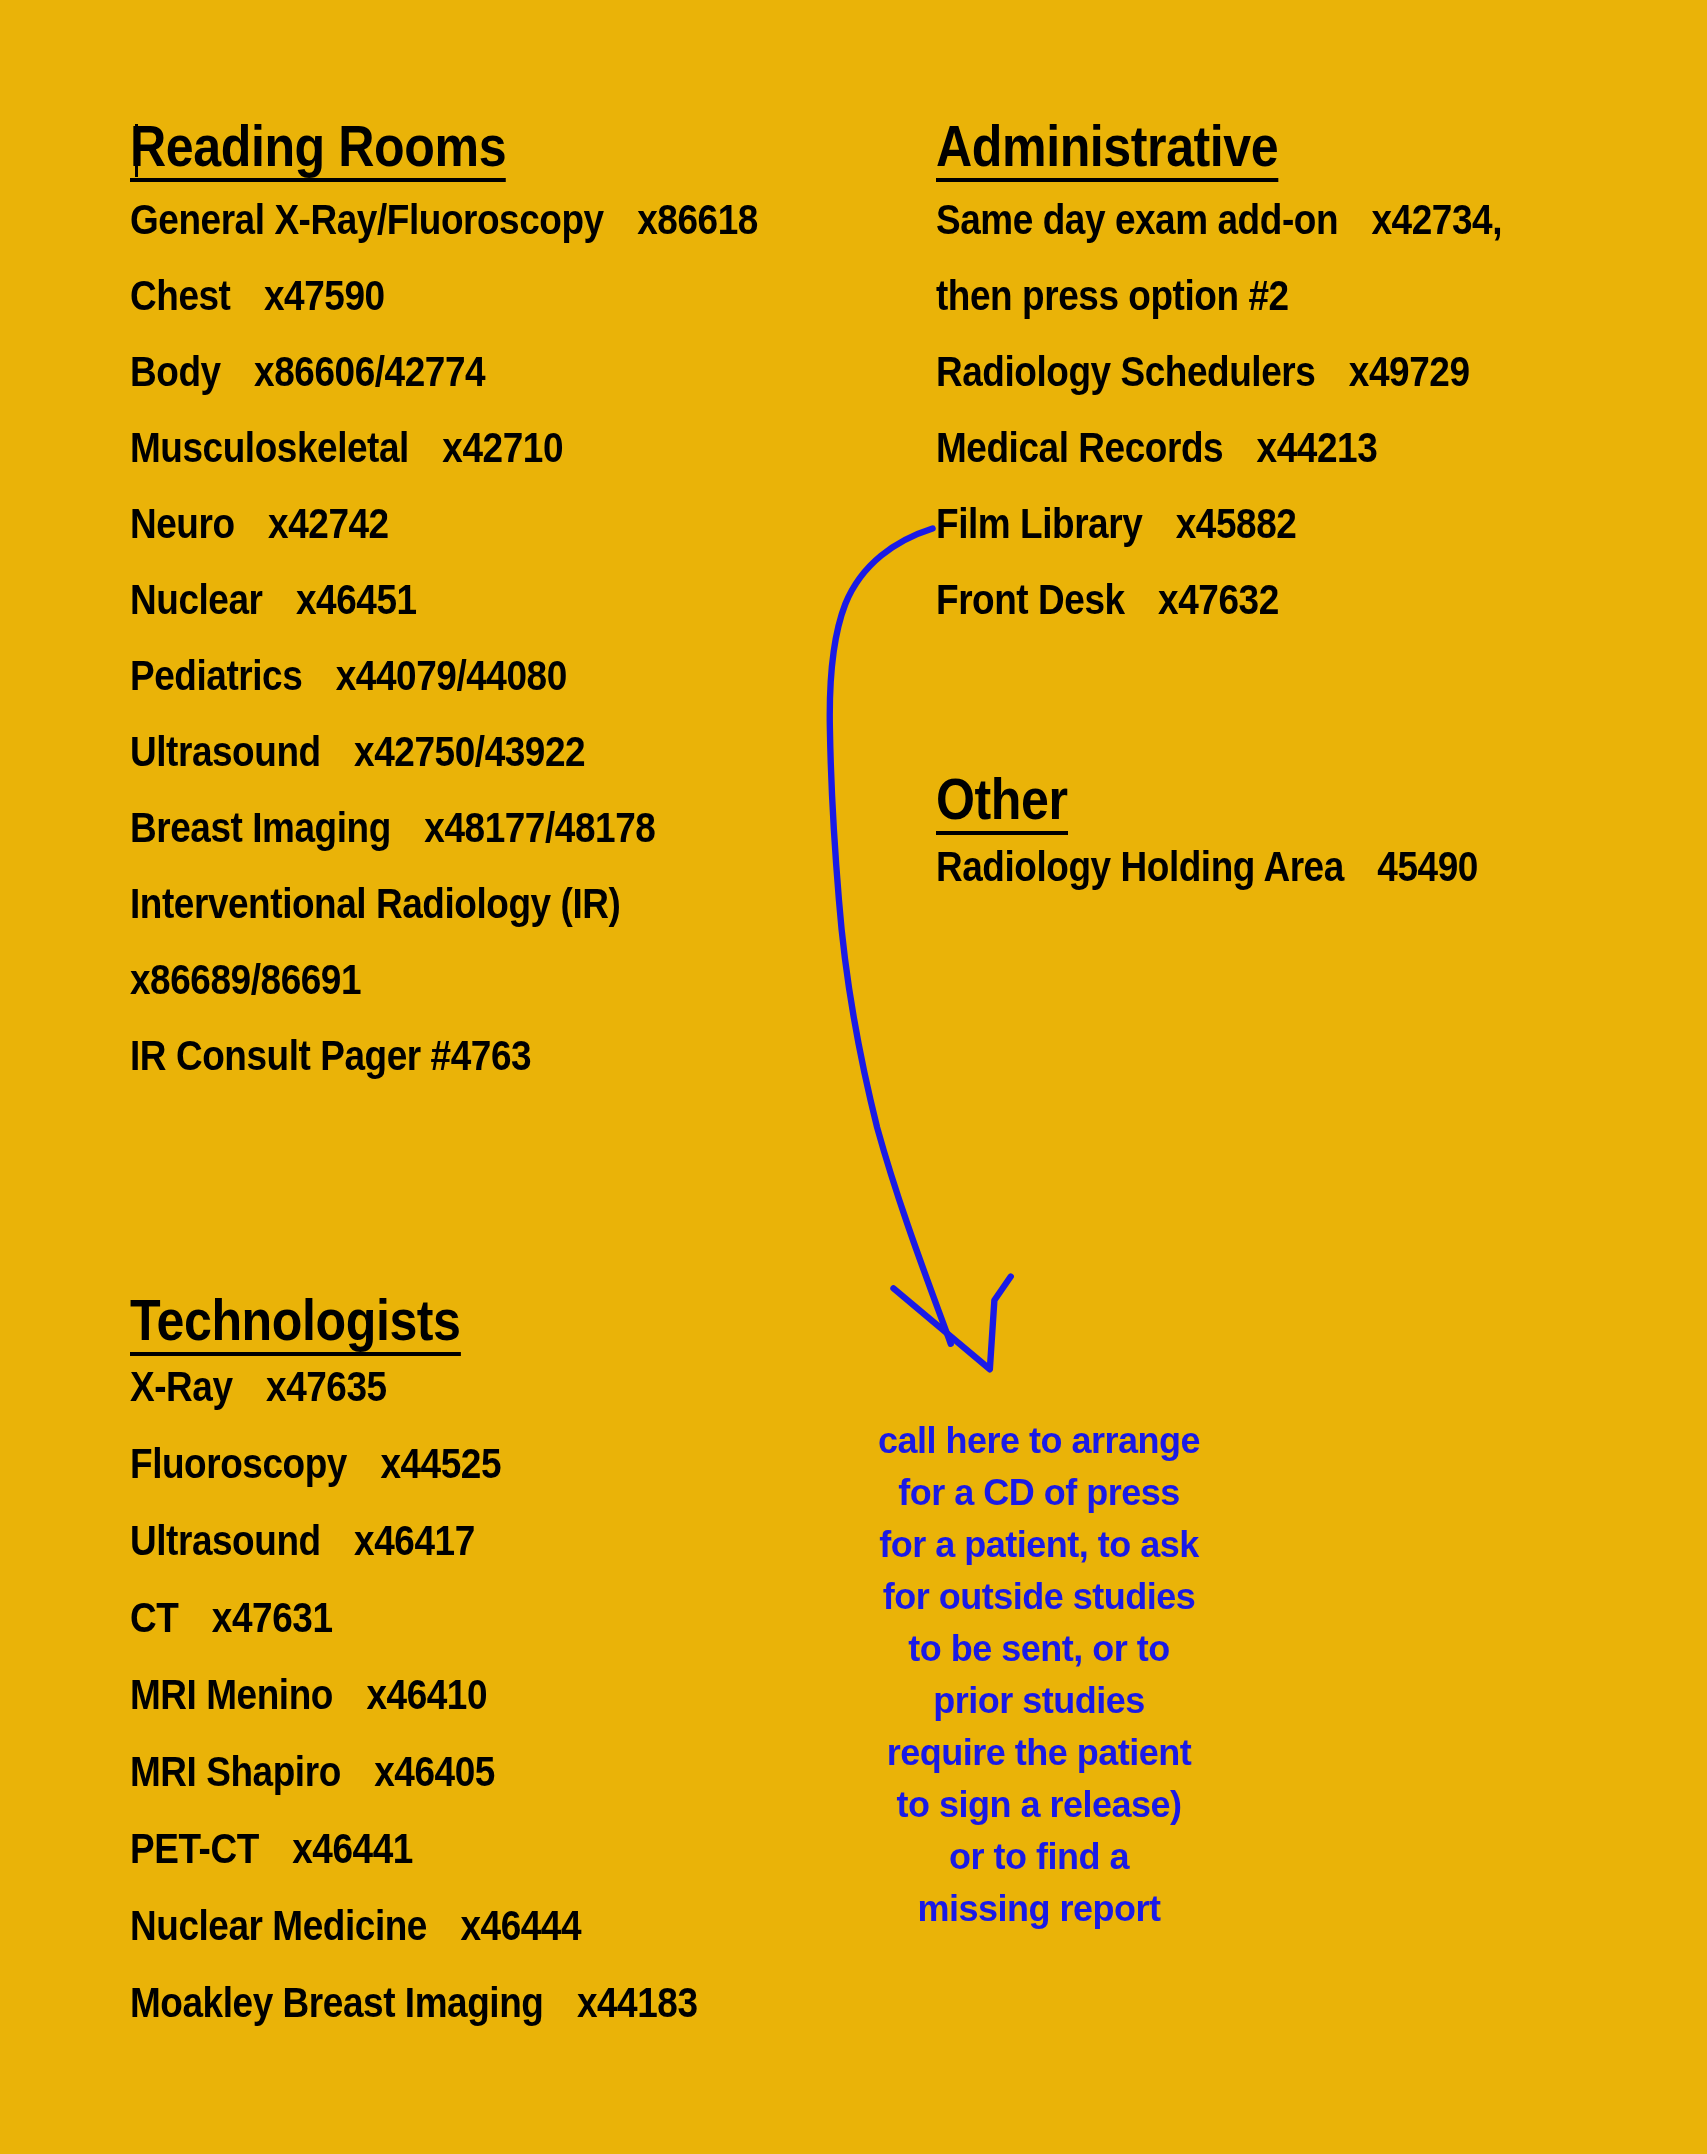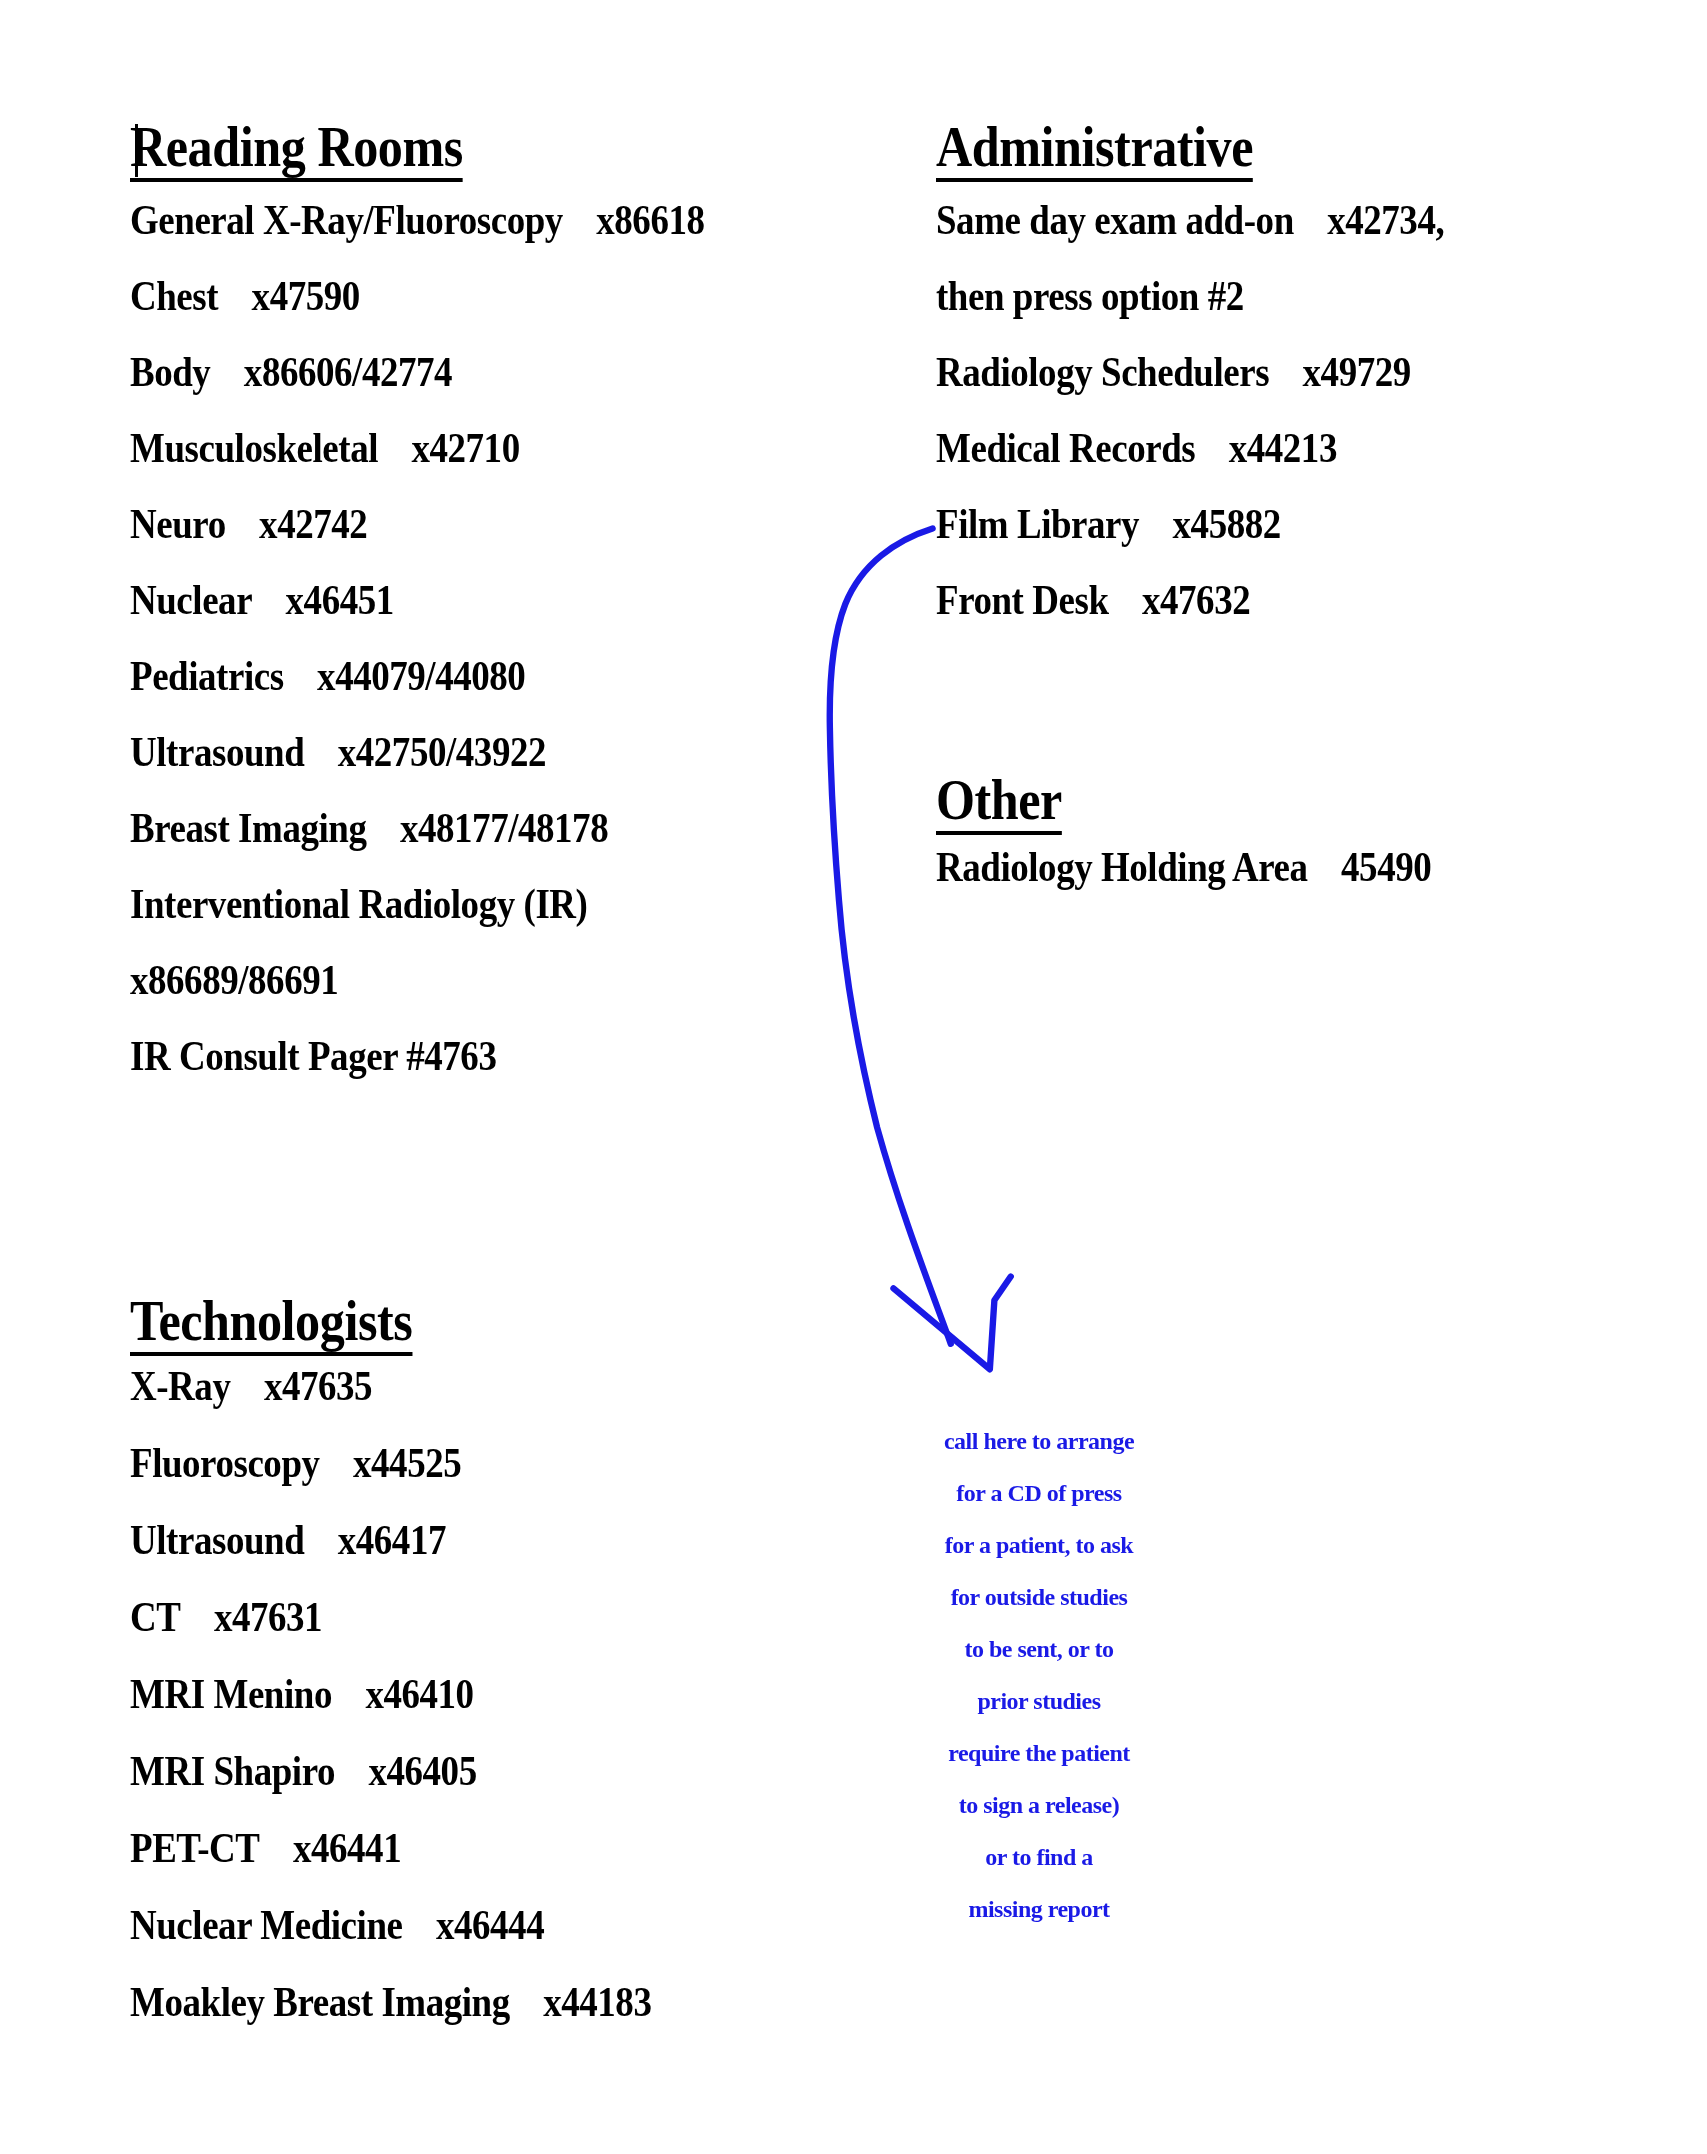--- a/index.html
+++ b/index.html
@@ -31,40 +31,40 @@
   }
   .list.tech{line-height:77px;}
   .row{height:inherit;}
   .row .ext{margin-left:38px;}
   .row .ext:empty{margin-left:0;display:none;}
   
   .note{
     position:absolute;
     left:800px;top:1415px;width:478px;
     text-align:center;
-    font-size:24px;
+    font-size:36px;
     line-height:52px;
     letter-spacing:-0.5px;
     white-space:nowrap;
   }
   .caret{
     position:absolute;
     left:135px;top:124px;
     width:2.7px;height:53px;
     background:#000;
   }
   .arrow-layer{
     position:absolute;left:0;top:0;
     pointer-events:none;
   }
 </style>
 </head>
 <body>
 
-<div class="page" style="background: #ffffff; color: rgb(0, 0, 0); font-family: Liberation Serif, serif;">
+<div class="page" style="background: #eab308; color: rgb(0, 0, 0);">
 
   <span class="caret"></span>
 
   <div class="heading condensed" style="left:130px;top:118px;">
     <span class="u">Reading Rooms</span>
   </div>
   <div class="list condensed" style="left:130px;top:182px;">
   <div class="row">
     <span>General X-Ray/Fluoroscopy</span><span class="ext">x86618</span>
   </div>

